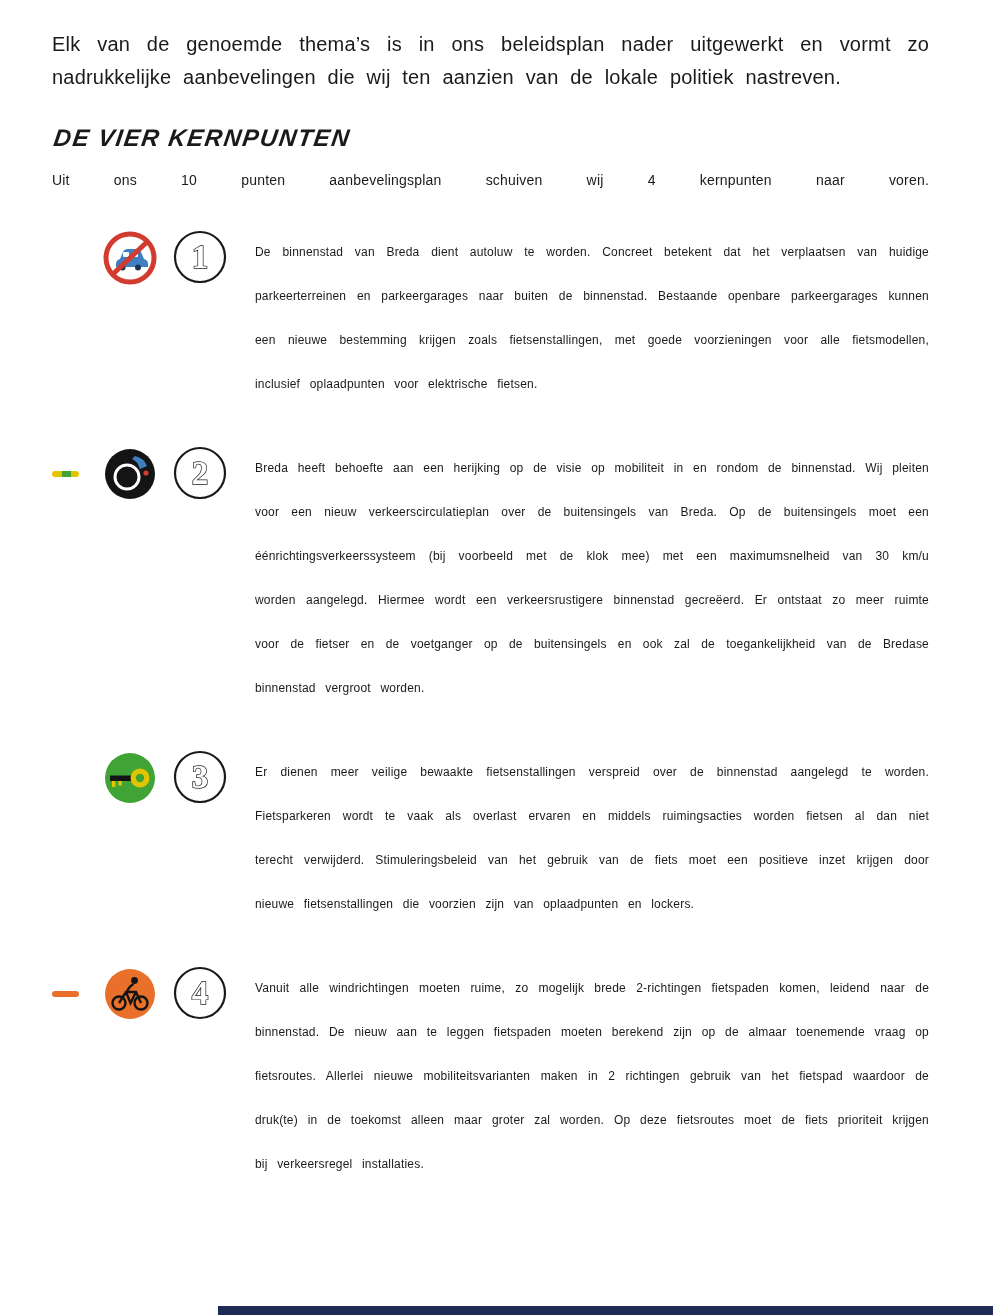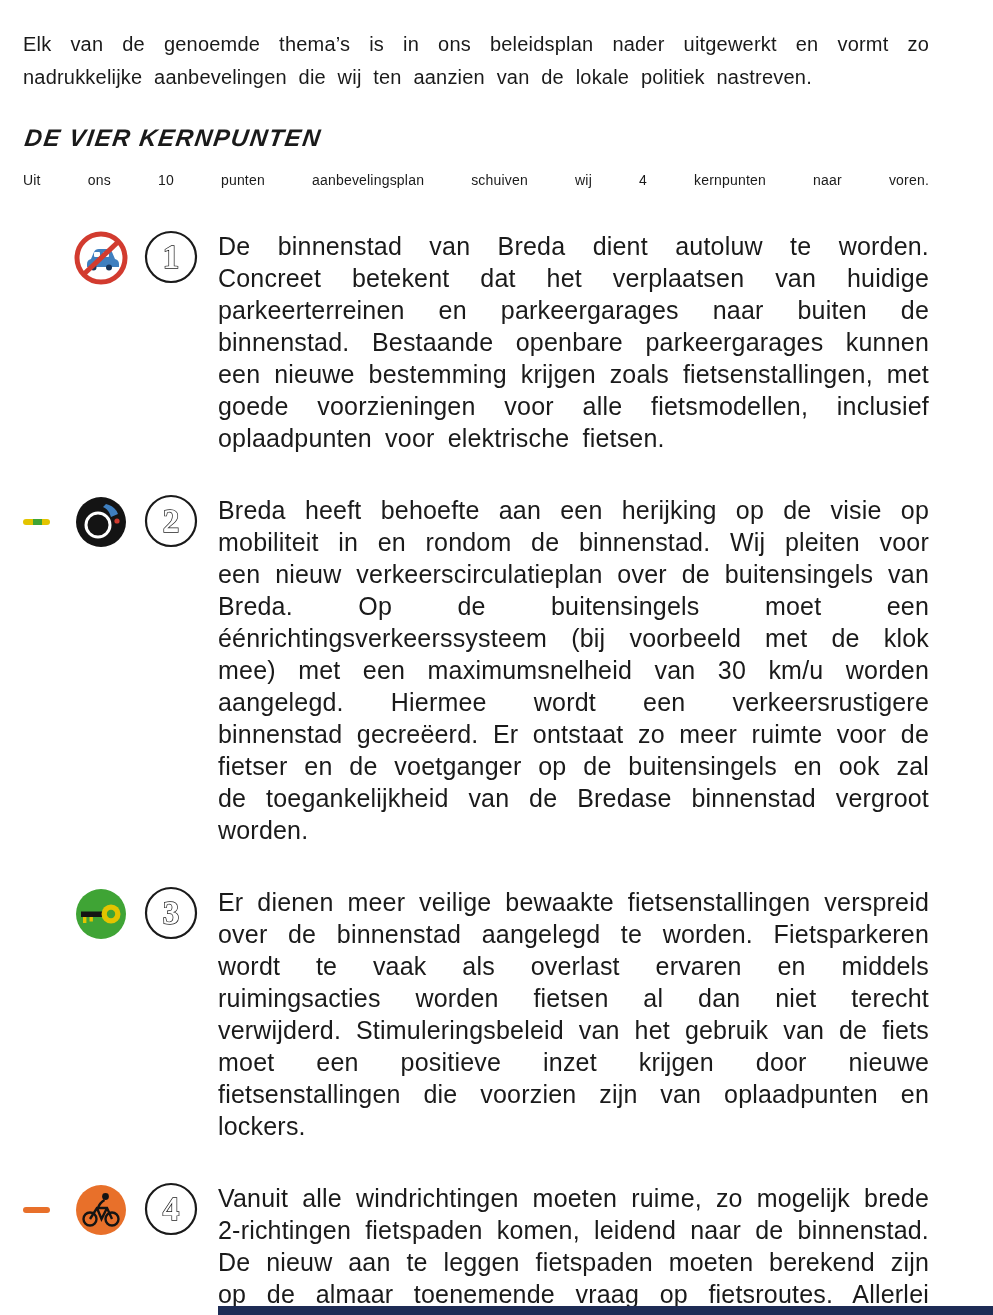--- a/index.html
+++ b/index.html
@@ -6,21 +6,21 @@
   html, body { background: #ffffff; }
   .page {
     position: relative;
     width: 993px;
     height: 1315px;
     margin: 0 auto;
     background: #ffffff;
     overflow: hidden;
     font-family: "Liberation Sans", sans-serif;
     color: var(--ink, #1a1a1a);
-    padding: 28px 64px 0 23px;
+    padding: 28px 64px 0 52px;
   }
   .intro {
     font-size: 20px;
     line-height: 33px;
     text-align: justify;
     word-spacing: 6px;
     letter-spacing: 0.2px;
     margin-bottom: 30px;
   }
   .heading {
@@ -82,23 +82,23 @@
     font-family: "Liberation Serif", serif;
     font-size: 33px;
     font-weight: 600;
     fill: #ffffff;
     stroke: #1a1a1a;
     stroke-width: 1.4px;
     paint-order: stroke fill;
   }
   .text {
     flex: 1;
-    margin-left: 20px;
-    font-size: 25px;
-    line-height: 32px;
+    margin-left: 28px;
+    font-size: 12px;
+    line-height: 44px;
     text-align: justify;
     word-spacing: 6px;
     letter-spacing: 0.2px;
   }
   .footer-bar {
     position: absolute;
     left: 218px;
     right: 0;
     bottom: 0;
     height: 9px;

